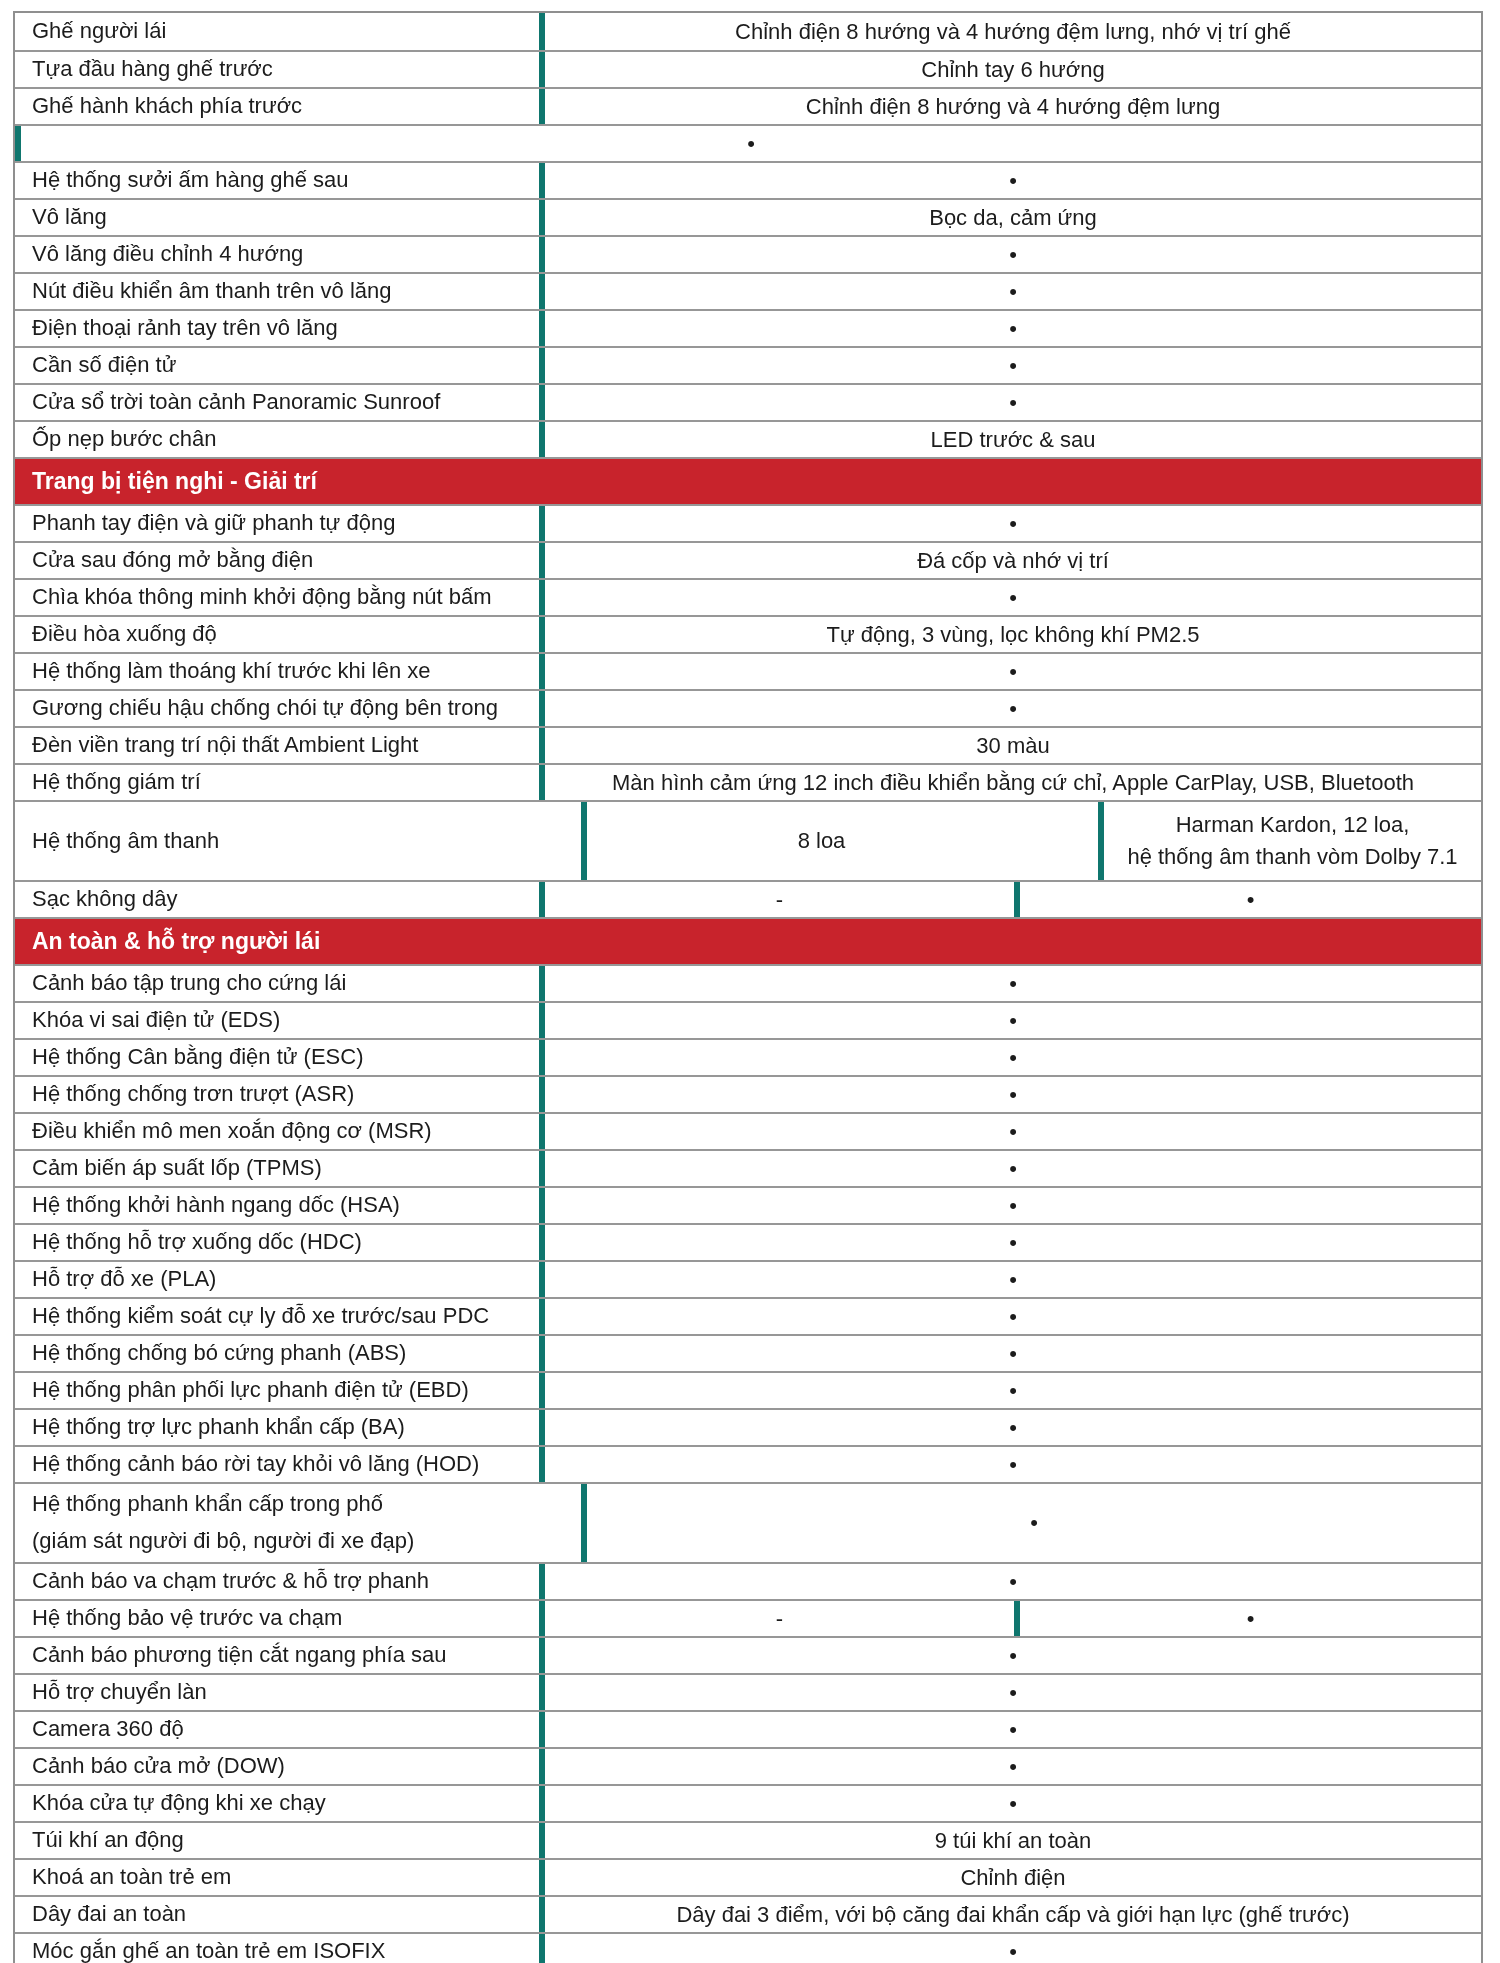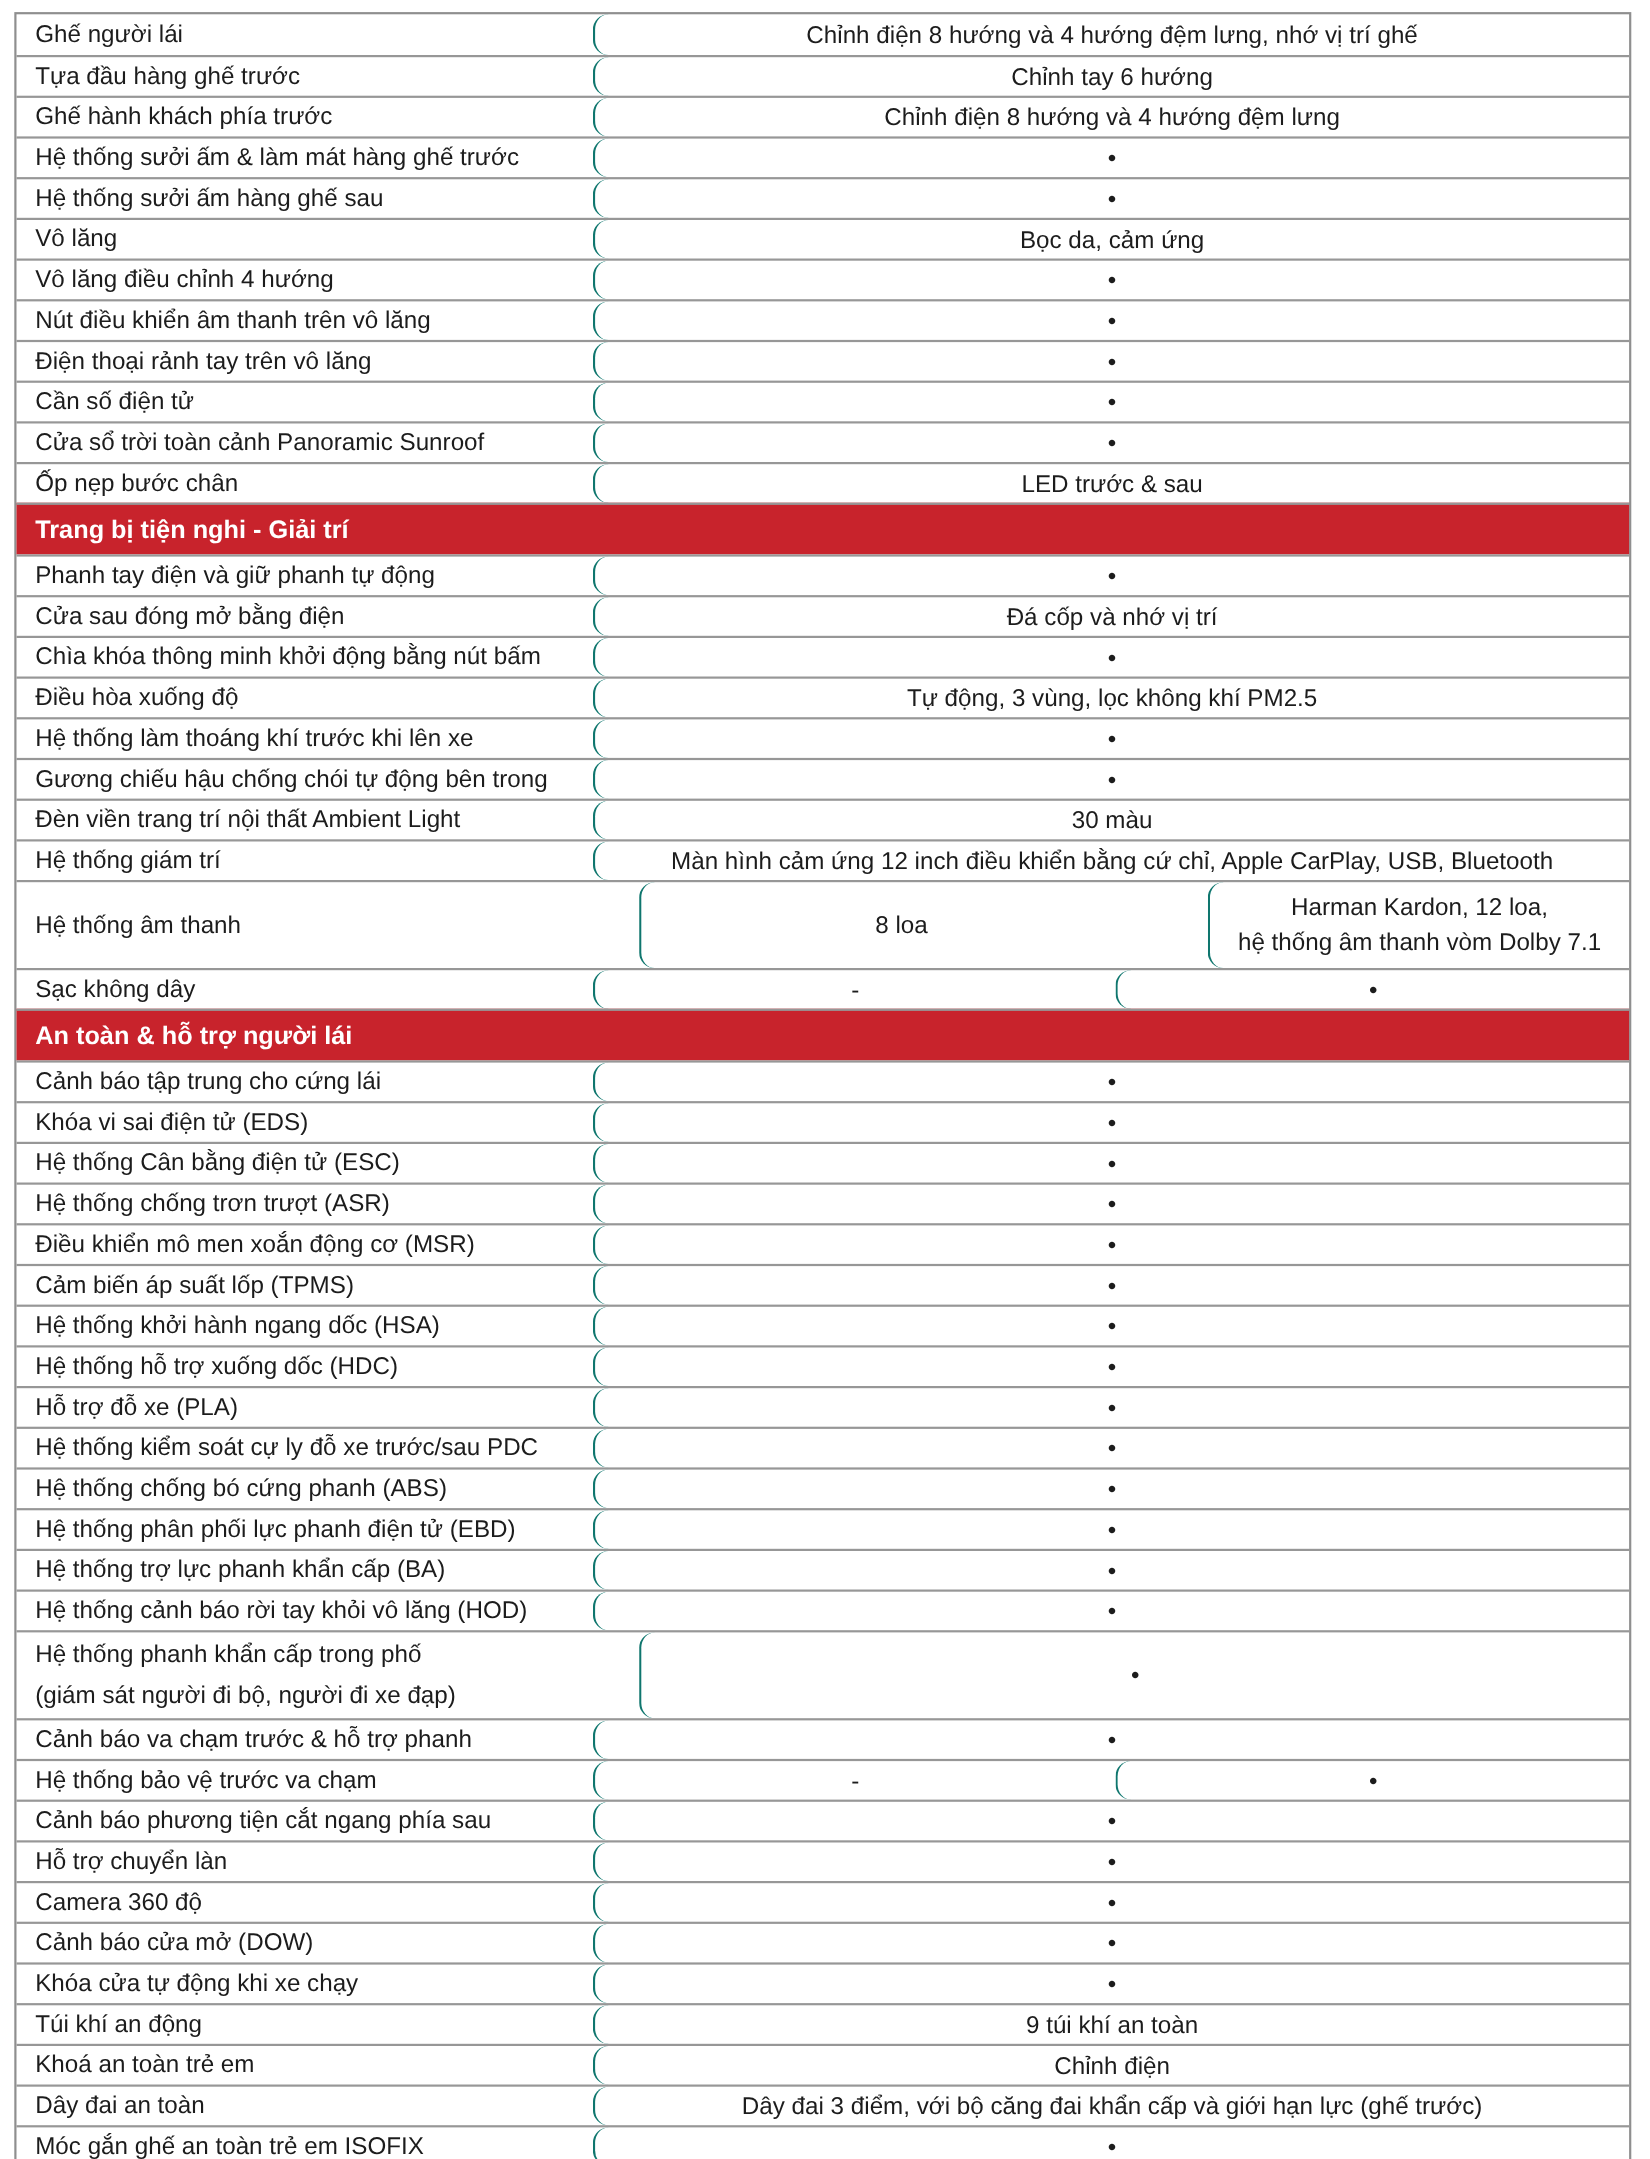--- a/index.html
+++ b/index.html
@@ -36,24 +36,23 @@
     width:524px;
     padding-left:17px;
     padding-right:8px;
     text-align:left;
     line-height:1.68;
   }
   .cell.value{
     flex:1;
     justify-content:center;
     text-align:center;
-    border-left:2px solid #0f766e;
+    border-left:6px solid #0f766e;
     line-height:1.45;
     padding:0 10px;
-    border-radius:14px;
   }
   .cell.value.sub-left{
     flex:0 0 475px;
   }
   .section .cell{
     color:#ffffff;
     font-weight:bold;
     font-size:23px;
     width:100%;
     padding-left:17px;
@@ -69,21 +68,20 @@
     </div>
     <div class="row">
       <div class="cell label">Tựa đầu hàng ghế trước</div>
       <div class="cell value">Chỉnh tay 6 hướng</div>
     </div>
     <div class="row">
       <div class="cell label">Ghế hành khách phía trước</div>
       <div class="cell value">Chỉnh điện 8 hướng và 4 hướng đệm lưng</div>
     </div>
     <div class="row">
-      <div class="cell label">Hệ thống sưởi ấm &amp; làm mát hàng ghế trước</div>
       <div class="cell value">•</div>
     </div>
     <div class="row">
       <div class="cell label">Hệ thống sưởi ấm hàng ghế sau</div>
       <div class="cell value">•</div>
     </div>
     <div class="row">
       <div class="cell label">Vô lăng</div>
       <div class="cell value">Bọc da, cảm ứng</div>
     </div>

